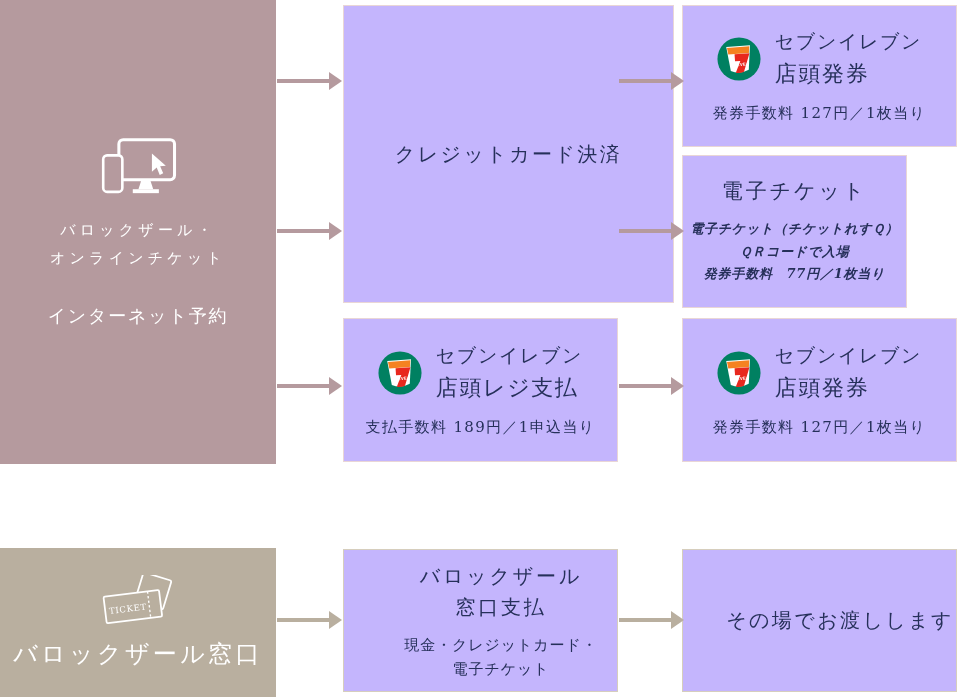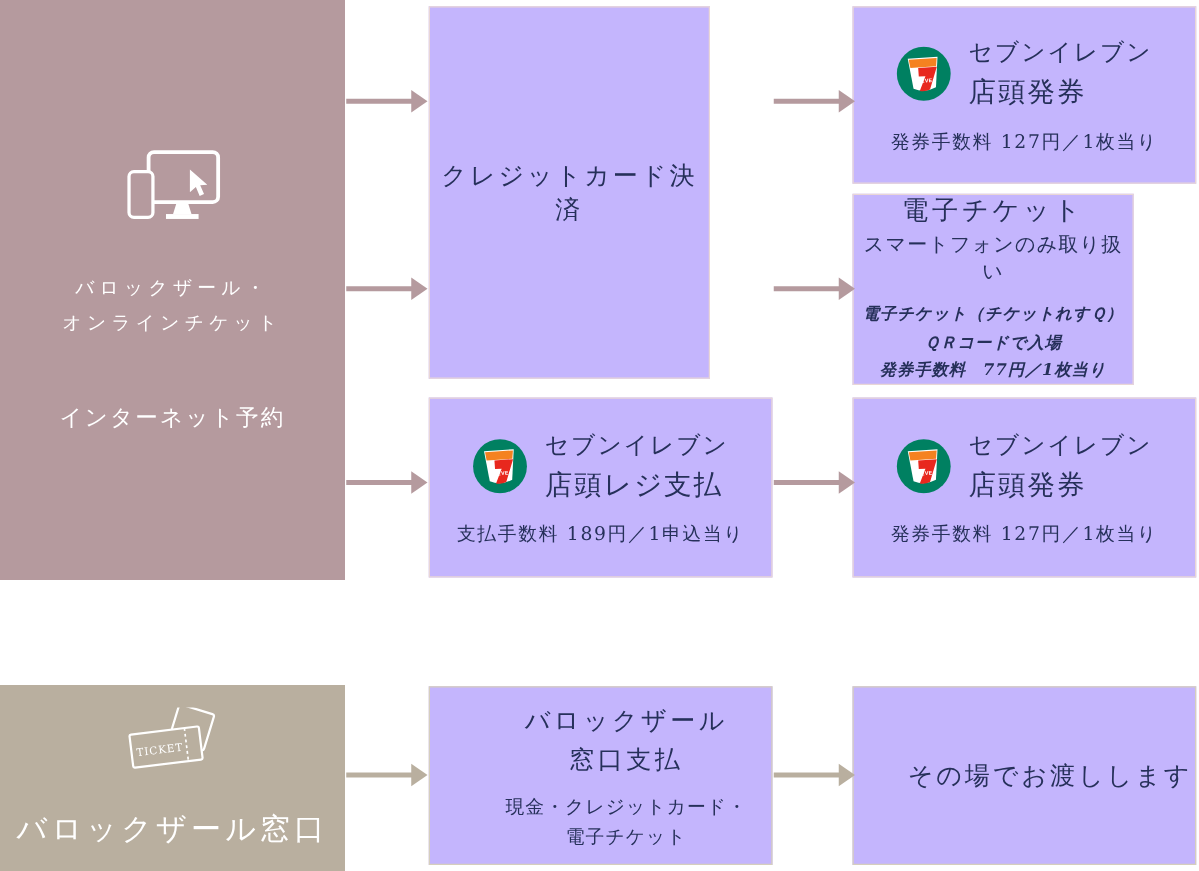--- a/index.html
+++ b/index.html
@@ -14,35 +14,35 @@
     --white:#ffffff;
   }
   html,body{margin:0;padding:0;background:#fff;}
   .stage{
     position:relative;width:959px;height:697px;background:#fff;overflow:hidden;
     font-family:"DejaVu Serif","Liberation Serif",serif;color:var(--navy);
   }
   
   .panel{
     position:absolute;display:flex;flex-direction:column;align-items:center;
-    justify-content:center;color:#fff;text-align:center;gap:18px;
+    justify-content:center;color:#fff;text-align:center;
   }
   .panel-online{left:0;top:0;width:276px;height:464px;background:var(--mauve);}
   .panel-counter{left:0;top:548px;width:276px;height:149px;background:var(--tan);}
   .src-label{font-size:15px;letter-spacing:0.28em;line-height:1.85;margin-top:18px;}
   .src-title{font-size:18px;letter-spacing:0.1em;margin-top:32px;}
   .counter-title{font-size:24px;letter-spacing:0.14em;margin-top:8px;}
   
   .box{
     position:absolute;background:#c4b5fd;border:1px solid var(--pink-border);
     box-sizing:border-box;display:flex;flex-direction:column;align-items:center;
     justify-content:center;text-align:center;
   }
   .box.tanb{border-color:var(--tan-border);padding-left:41px;}
-  .box-credit{left:343px;top:5px;width:225px;height:298px;}
+  .box-credit{left:343px;top:5px;width:331px;height:298px;}
   .box-issue-top{left:682px;top:5px;width:275px;height:142px;}
   .box-eticket{left:682px;top:155px;width:225px;height:153px;}
   .box-pay711{left:343px;top:318px;width:275px;height:144px;}
   .box-issue-bottom{left:682px;top:318px;width:275px;height:144px;}
   .box-counter-pay{left:343px;top:549px;width:275px;height:143px;}
   .box-handover{left:682px;top:549px;width:275px;height:143px;}
   .big-label{font-size:20px;letter-spacing:0.12em;}
   
   .seven-header{display:flex;align-items:center;gap:14px;}
   .seven-title{text-align:left;letter-spacing:0.1em;}
@@ -103,21 +103,20 @@
       <div class="seven-title">
         <div class="l1">セブンイレブン</div>
         <div class="l2">店頭発券</div>
       </div>
     </div>
     <div class="fee">発券手数料 127円／1枚当り</div>
   </div>
 
   <div class="box box-eticket">
     <div class="et-title">電子チケット</div>
-    <div class="et-sub">スマートフォンのみ取り扱い</div>
     <div class="et-notes">
       <div>電子チケット（チケットれすＱ）</div>
       <div>ＱＲコードで入場</div>
       <div>発券手数料　77円／1枚当り</div>
     </div>
   </div>
 
   <div class="box box-pay711">
     <div class="seven-header">
       <svg class="seven-logo" viewBox="0 0 48 48" width="44" height="44" aria-hidden="true">

